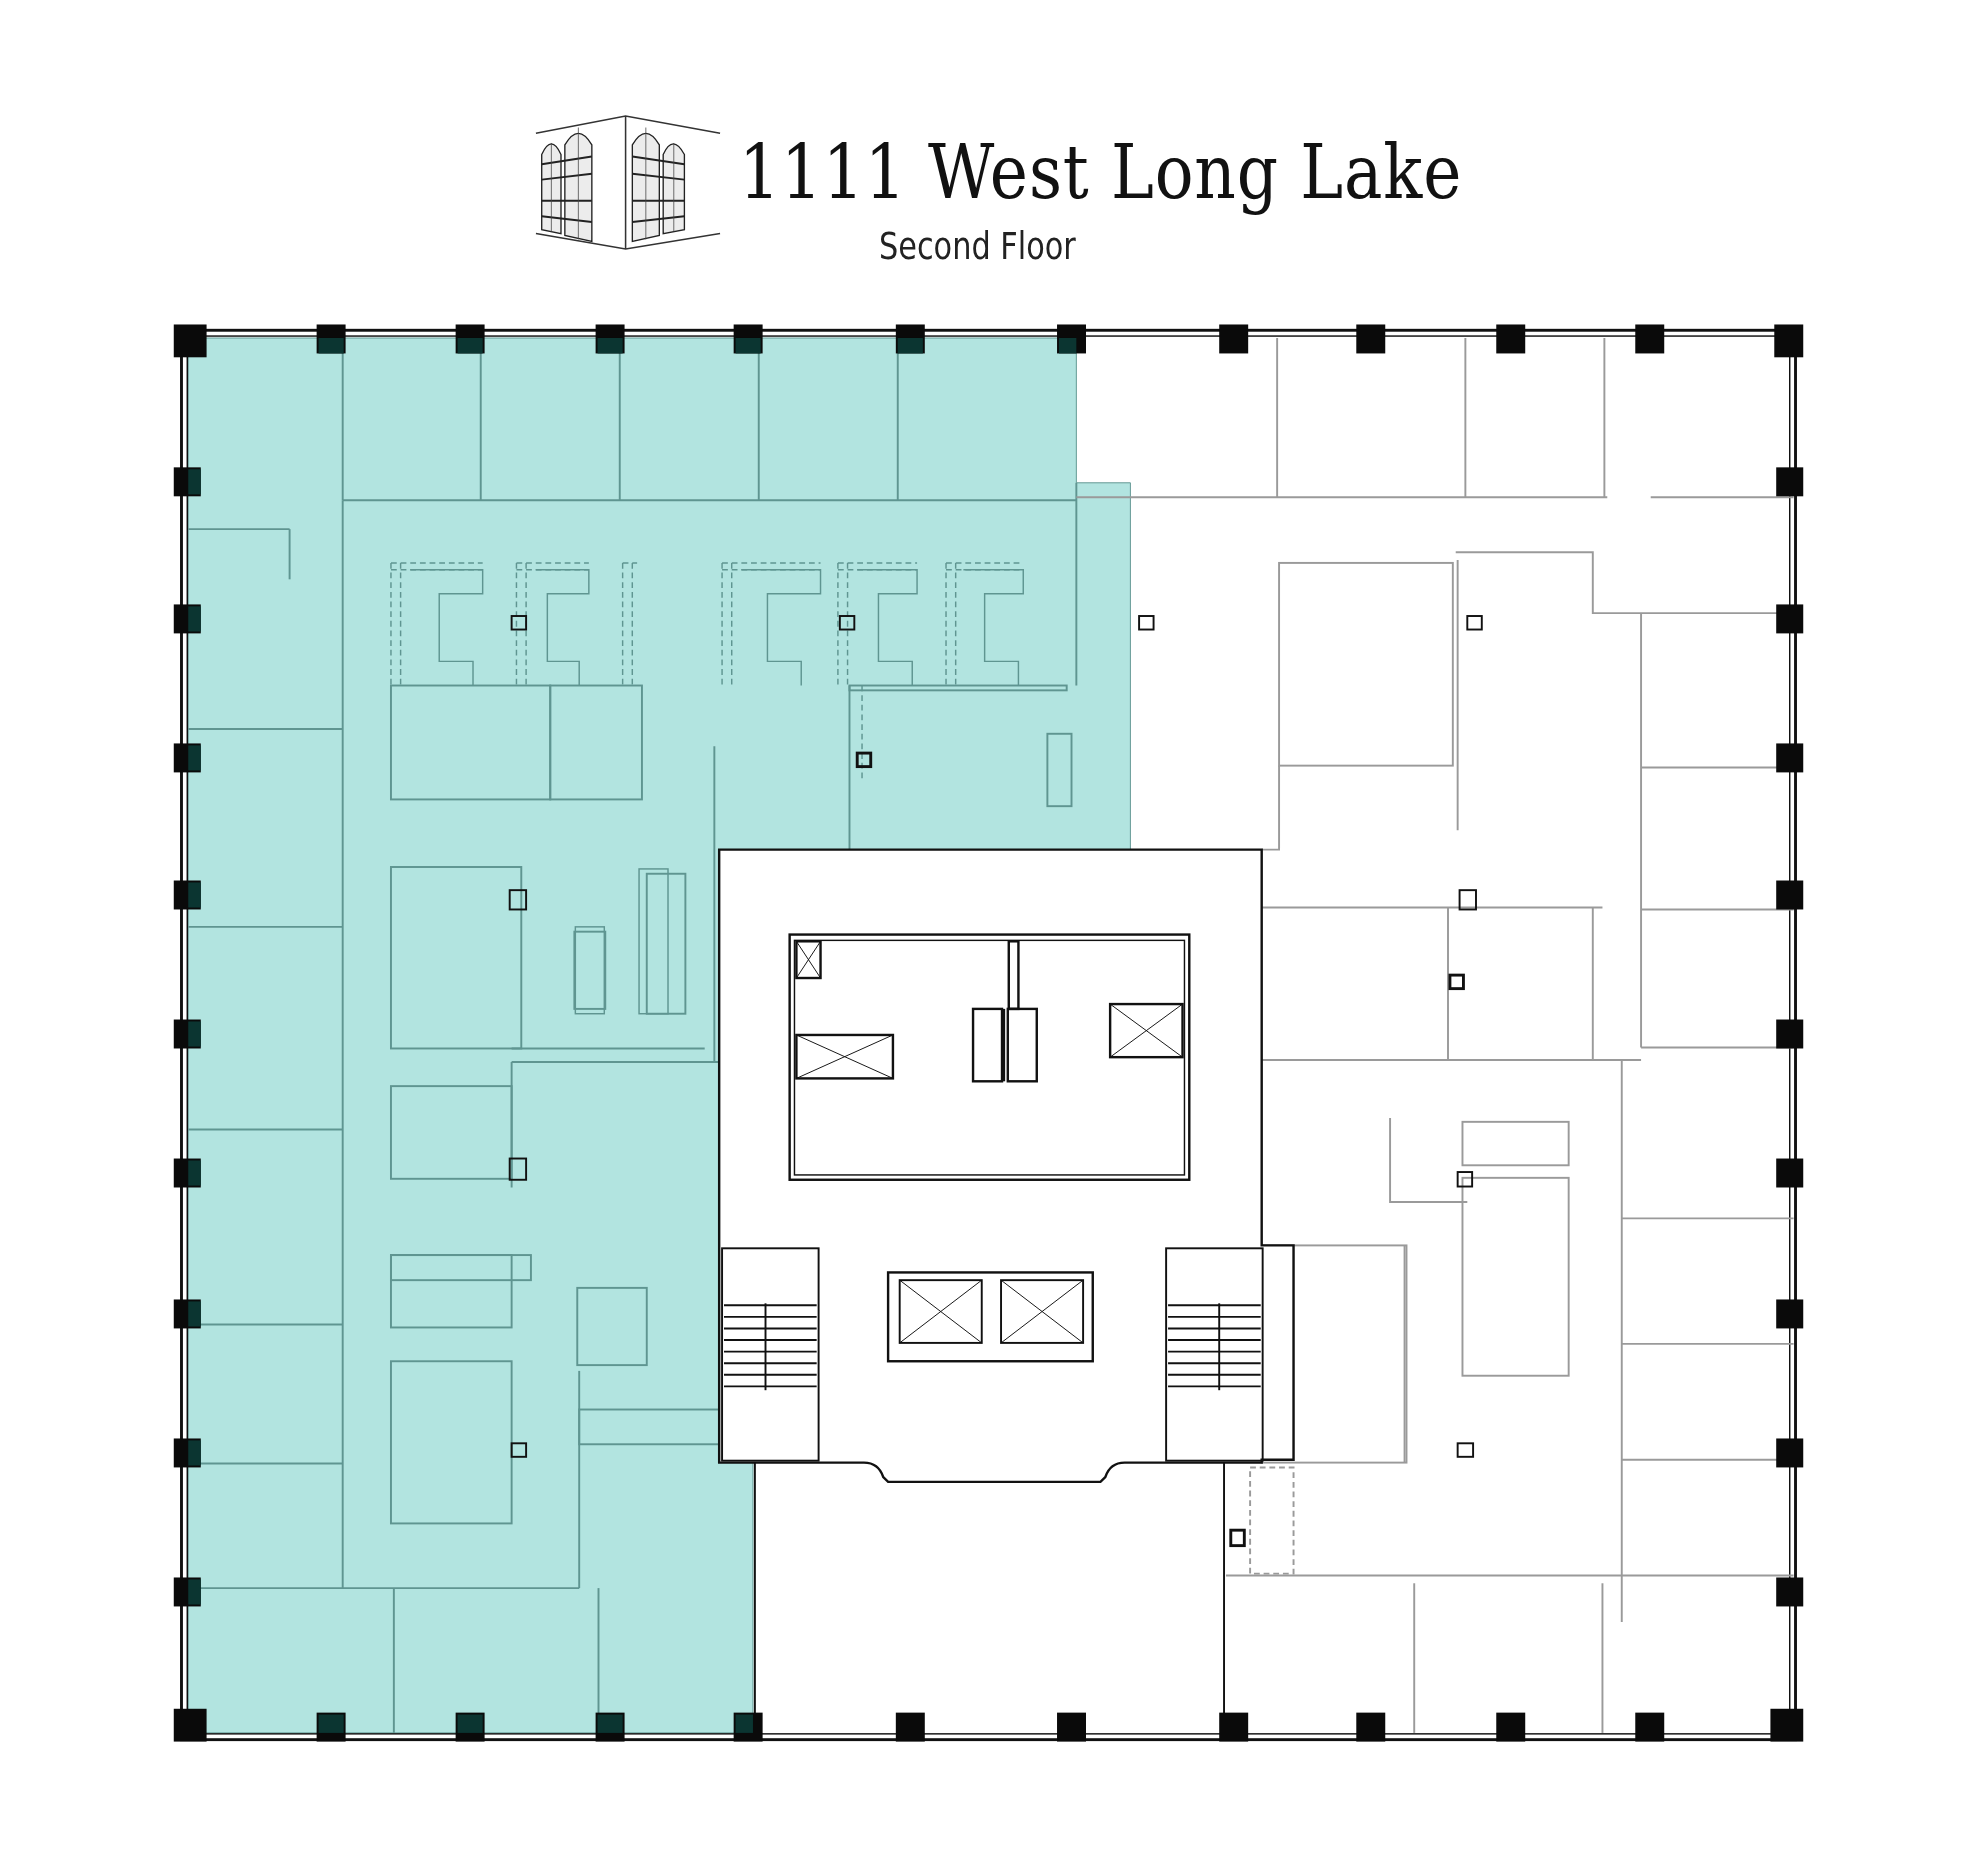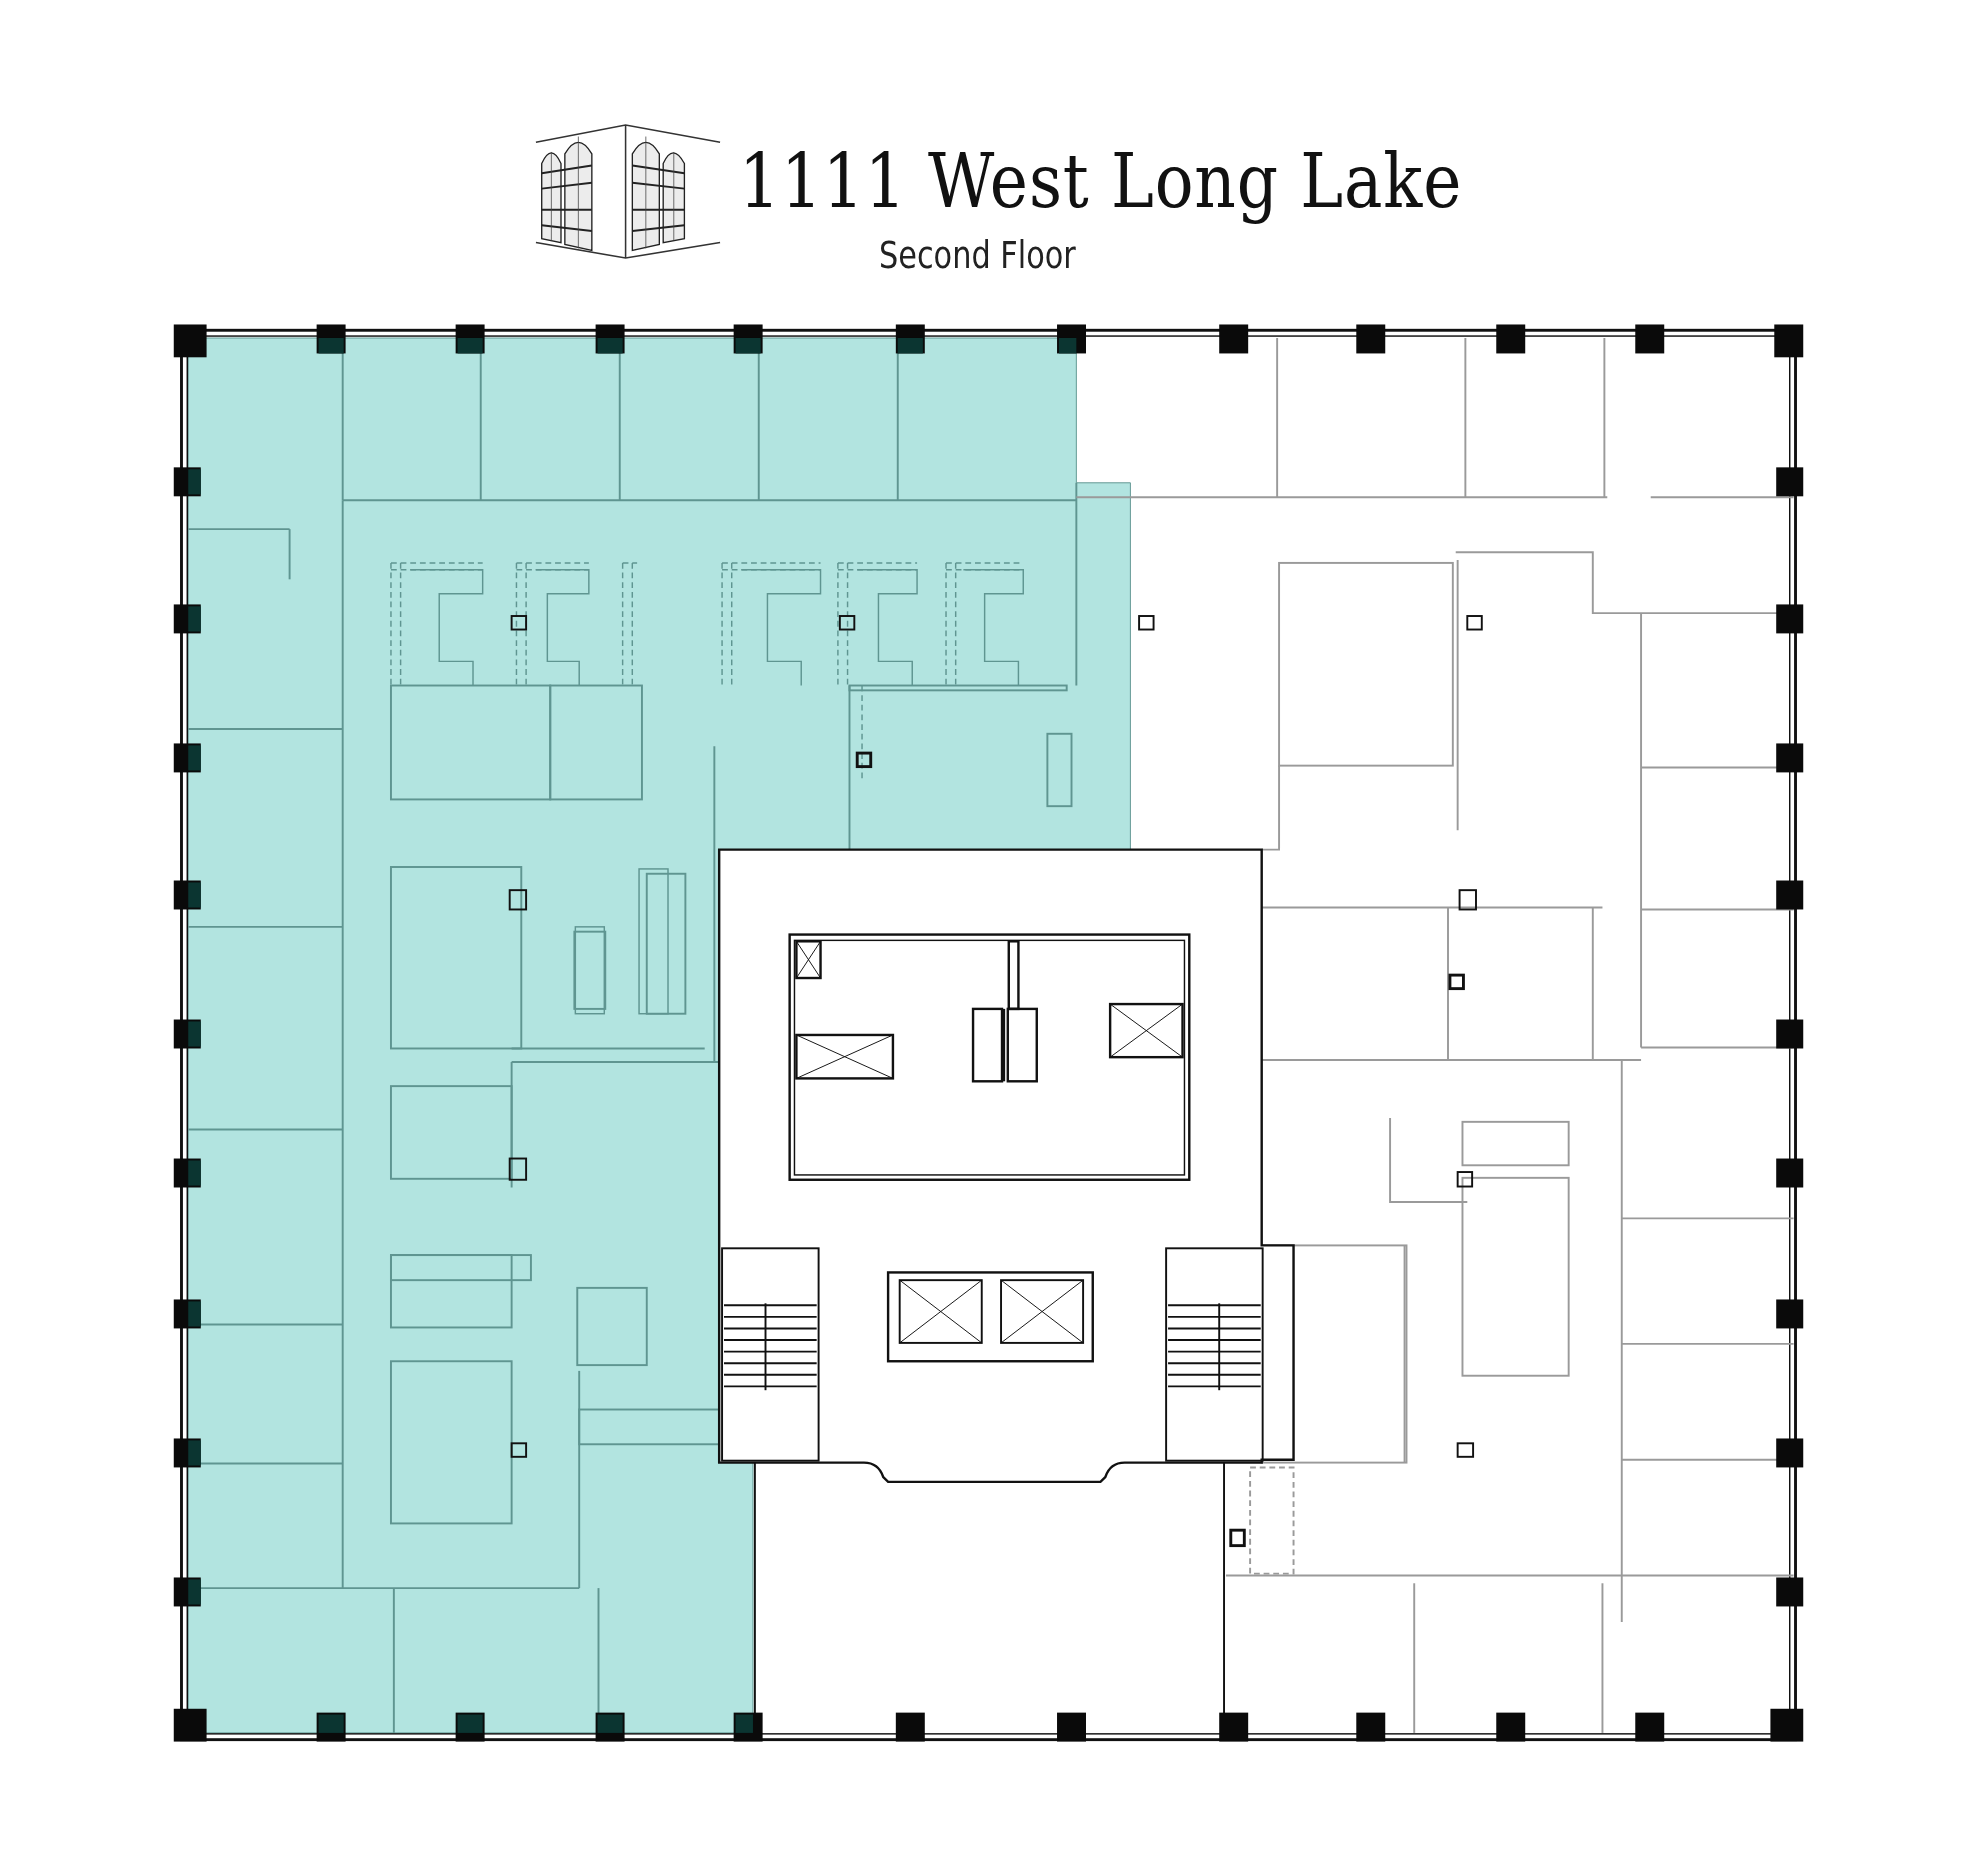--- a/index.html
+++ b/index.html
@@ -1,17 +1,17 @@
 <!DOCTYPE html>
 <html><head>
 <meta charset="utf-8">
 <style>
   html, body { margin: 0; padding: 0; background: #ffffff; }
   body { width: 1977px; height: 1873px; position: relative; overflow: hidden; font-family: "DejaVu Sans", sans-serif; }
-  .header { position: absolute; left: 0; top: 9px; width: 1967px; height: 290px; }
+  .header { position: absolute; left: 0; top: 0; width: 1967px; height: 290px; }
   .logo { position: absolute; left: 534px; top: 114px; width: 188px; height: 137px; }
   .title { position: absolute; left: 739px; top: 135px; font-family: "DejaVu Serif", serif; font-size: 75px; letter-spacing: 1px; color: #111; transform: scaleX(0.86); transform-origin: left top; line-height: 1; white-space: nowrap; font-weight: normal; }
   .subtitle { position: absolute; left: 879px; top: 228px; font-family: "DejaVu Sans", sans-serif; font-size: 37px; color: #222; transform: scaleX(0.82); transform-origin: left top; white-space: nowrap; line-height: 1; }
   .plan { position: absolute; left: 0; top: 0; width: 1977px; height: 1873px; }
   .plan svg { width: 1977px; height: 1873px; display: block; }
 </style>
 </head>
 <body>
 
 <div class="header">

